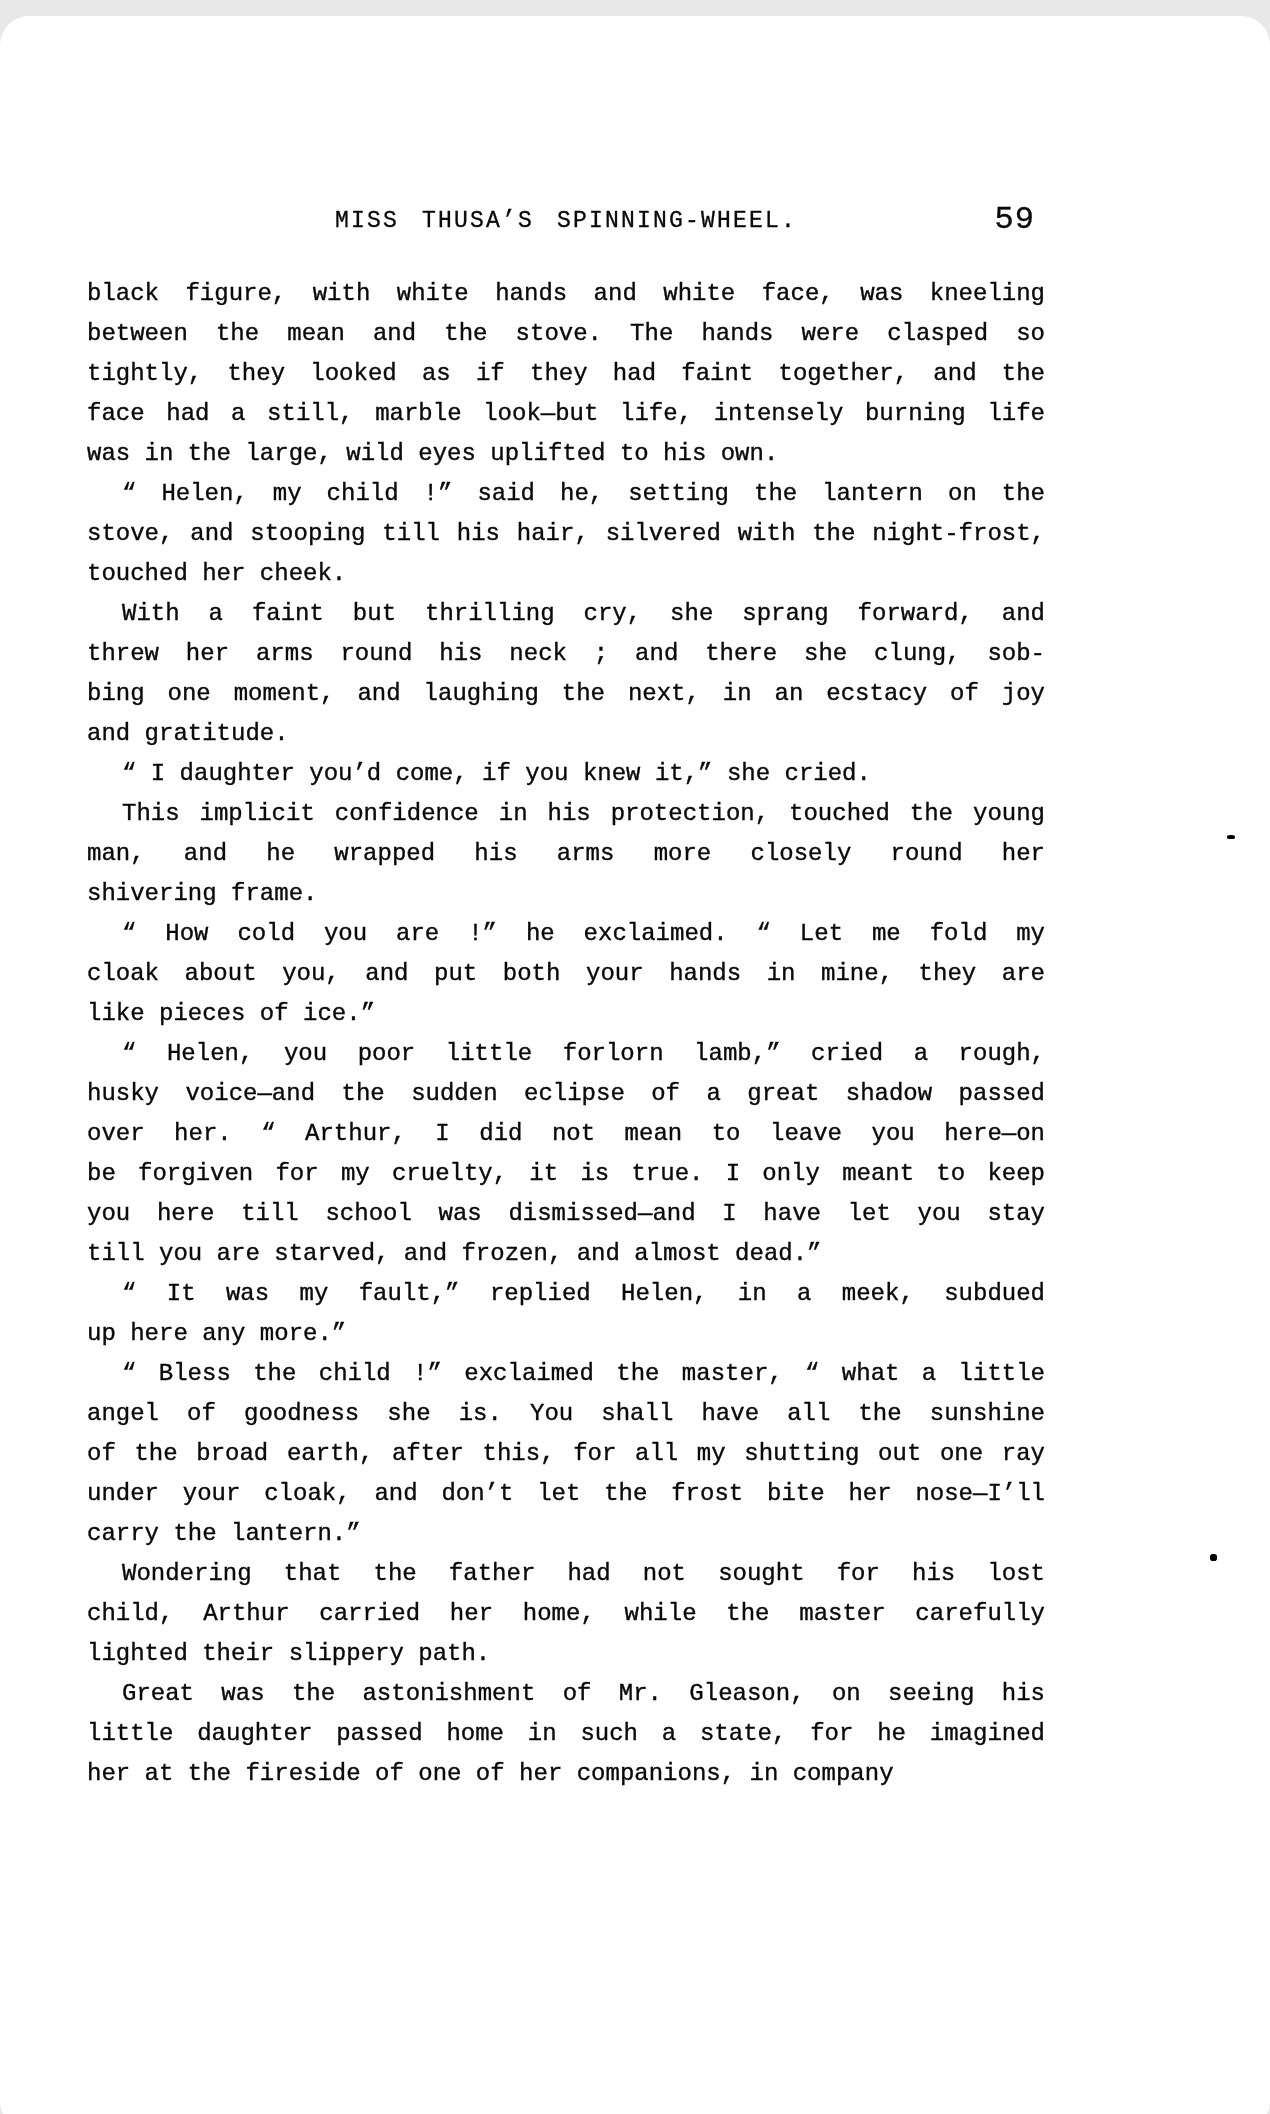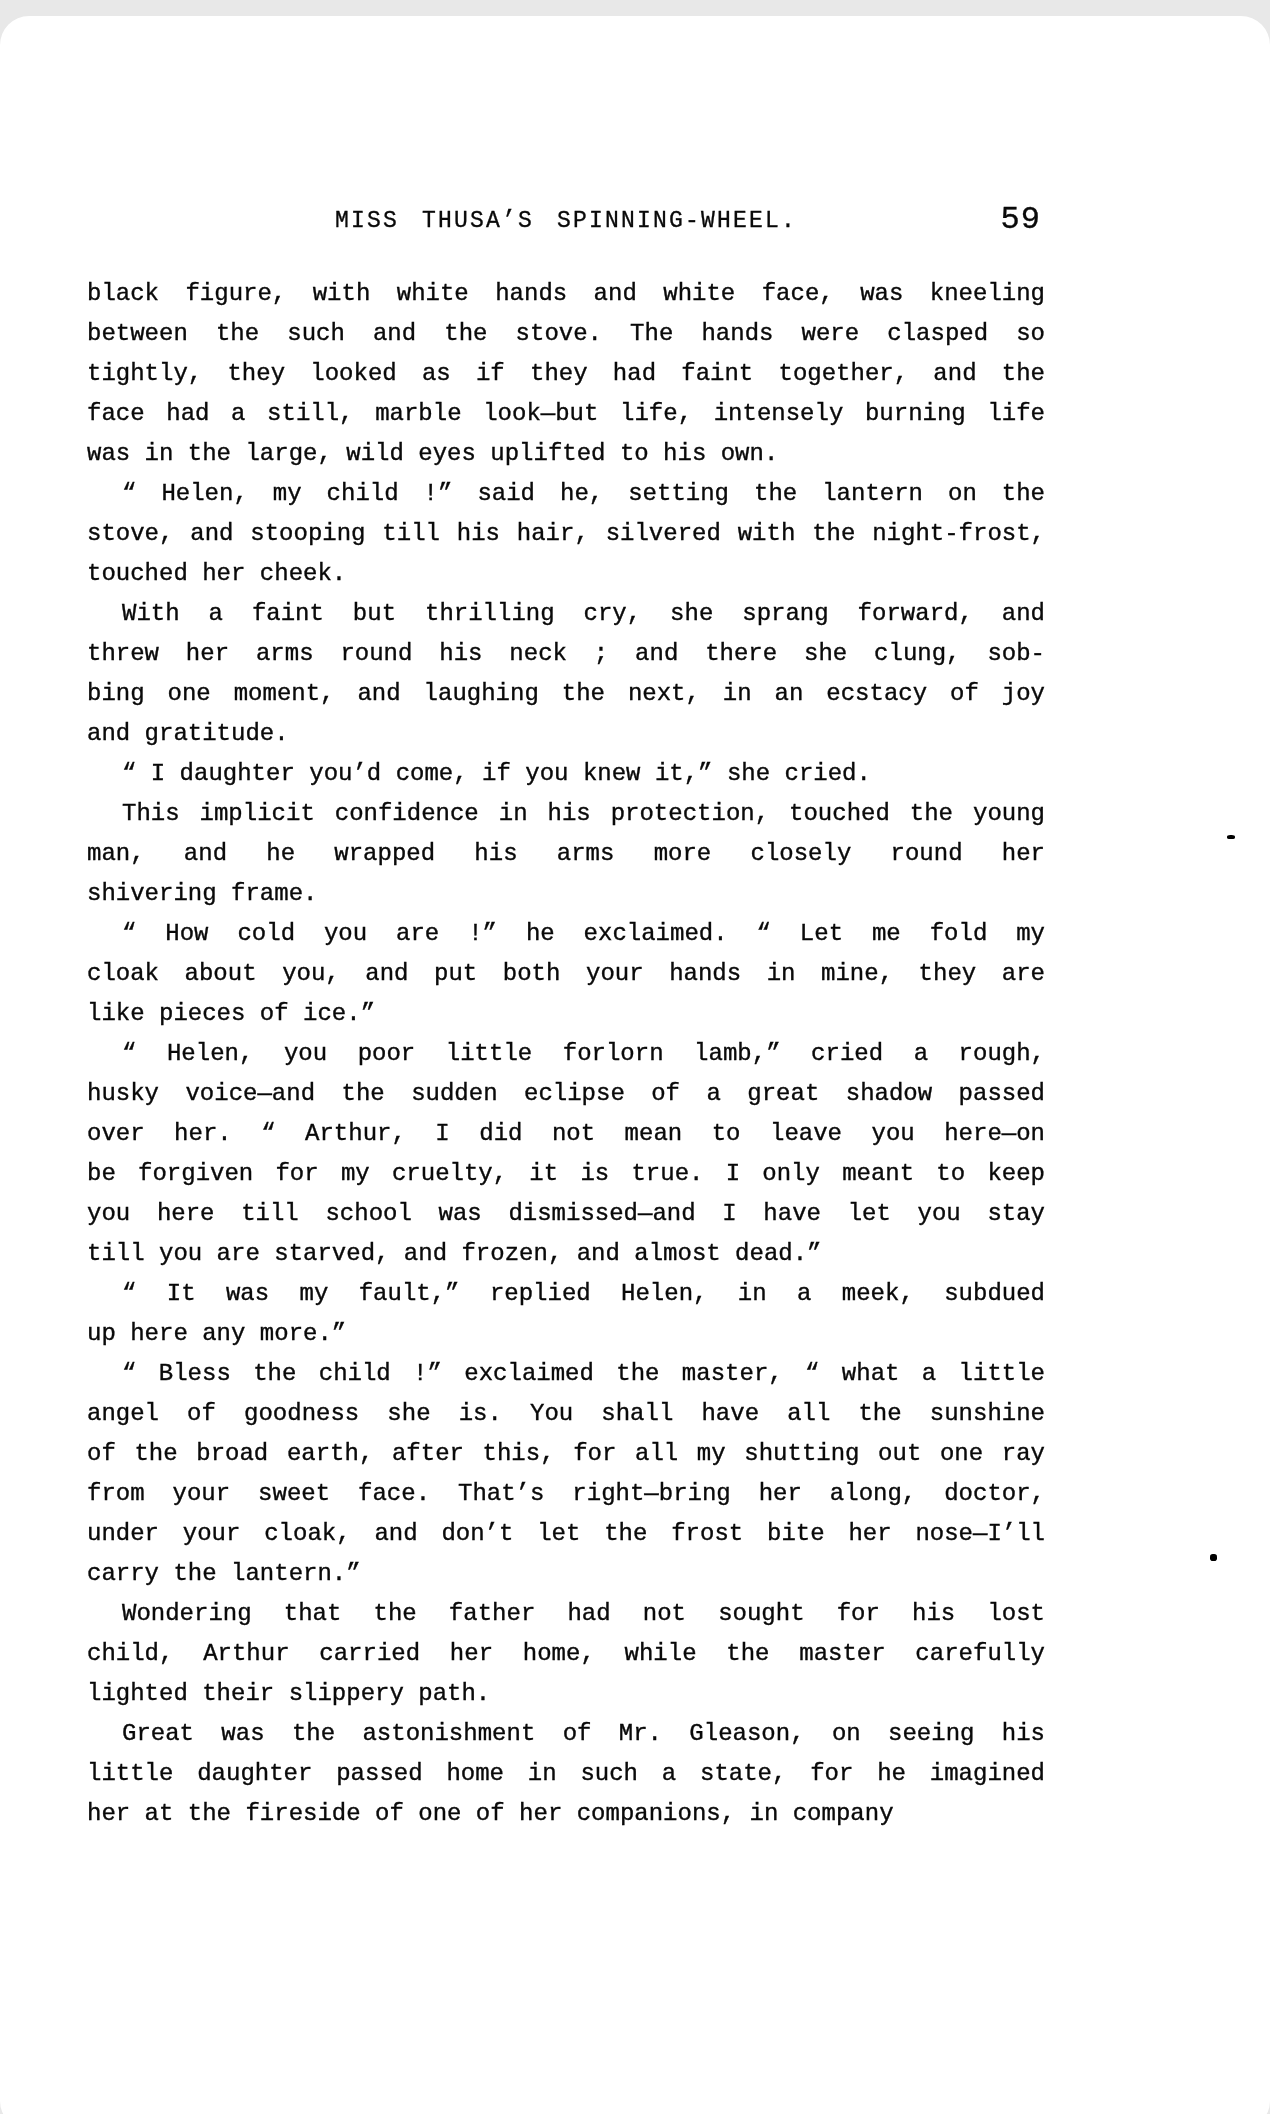--- a/index.html
+++ b/index.html
@@ -29,21 +29,21 @@
     text-align: center;
     font-size: 23px;
     line-height: 28px;
     letter-spacing: 2.2px;
     word-spacing: 7px;
     white-space: nowrap;
     -webkit-text-stroke: 0.3px #000;
   }
   .page-number {
     position: absolute;
-    right: 4px;
+    right: 10px;
     top: 0;
     font-size: 32px;
     line-height: 32px;
     letter-spacing: 1px;
     -webkit-text-stroke: 0.3px #000;
   }
   .page-body {
     position: absolute;
     left: 87px;
     top: 258px;
@@ -75,21 +75,21 @@
 <body>
 
 <div class="page">
   <div class="running-header">
     <div class="running-title">MISS THUSA’S SPINNING-WHEEL.</div>
     <div class="page-number">59</div>
   </div>
 
   <div class="page-body" id="page-body">
       <div class="line">black figure, with white hands and white face, was kneeling</div>
-      <div class="line">between the such and the stove. The hands were clasped so</div>
+      <div class="line">between the mean and the stove. The hands were clasped so</div>
       <div class="line">tightly, they looked as if they had faint together, and the</div>
       <div class="line">face had a still, marble look—but life, intensely burning life</div>
       <div class="line last">was in the large, wild eyes uplifted to his own.</div>
       <div class="line indent">“ Helen, my child !” said he, setting the lantern on the</div>
       <div class="line">stove, and stooping till his hair, silvered with the night-frost,</div>
       <div class="line last">touched her cheek.</div>
       <div class="line indent">With a faint but thrilling cry, she sprang forward, and</div>
       <div class="line">threw her arms round his neck ; and there she clung, sob-</div>
       <div class="line">bing one moment, and laughing the next, in an ecstacy of joy</div>
       <div class="line last">and gratitude.</div>
@@ -104,21 +104,20 @@
       <div class="line">husky voice—and the sudden eclipse of a great shadow passed</div>
       <div class="line">over her. “ Arthur, I did not mean to leave you here—on</div>
       <div class="line">be forgiven for my cruelty, it is true. I only meant to keep</div>
       <div class="line">you here till school was dismissed—and I have let you stay</div>
       <div class="line last">till you are starved, and frozen, and almost dead.”</div>
       <div class="line indent">“ It was my fault,” replied Helen, in a meek, subdued</div>
       <div class="line last">up here any more.”</div>
       <div class="line indent">“ Bless the child !” exclaimed the master, “ what a little</div>
       <div class="line">angel of goodness she is. You shall have all the sunshine</div>
       <div class="line">of the broad earth, after this, for all my shutting out one ray</div>
-      <div class="line">from your sweet face. That’s right—bring her along, doctor,</div>
       <div class="line">under your cloak, and don’t let the frost bite her nose—I’ll</div>
       <div class="line last">carry the lantern.”</div>
       <div class="line indent">Wondering that the father had not sought for his lost</div>
       <div class="line">child, Arthur carried her home, while the master carefully</div>
       <div class="line last">lighted their slippery path.</div>
       <div class="line indent">Great was the astonishment of Mr. Gleason, on seeing his</div>
       <div class="line">little daughter passed home in such a state, for he imagined</div>
       <div class="line last">her at the fireside of one of her companions, in company</div>
     </div>
 <div class="ink-mark" style="left: 1227px; top: 819px; width: 8px; height: 4px;"></div>

